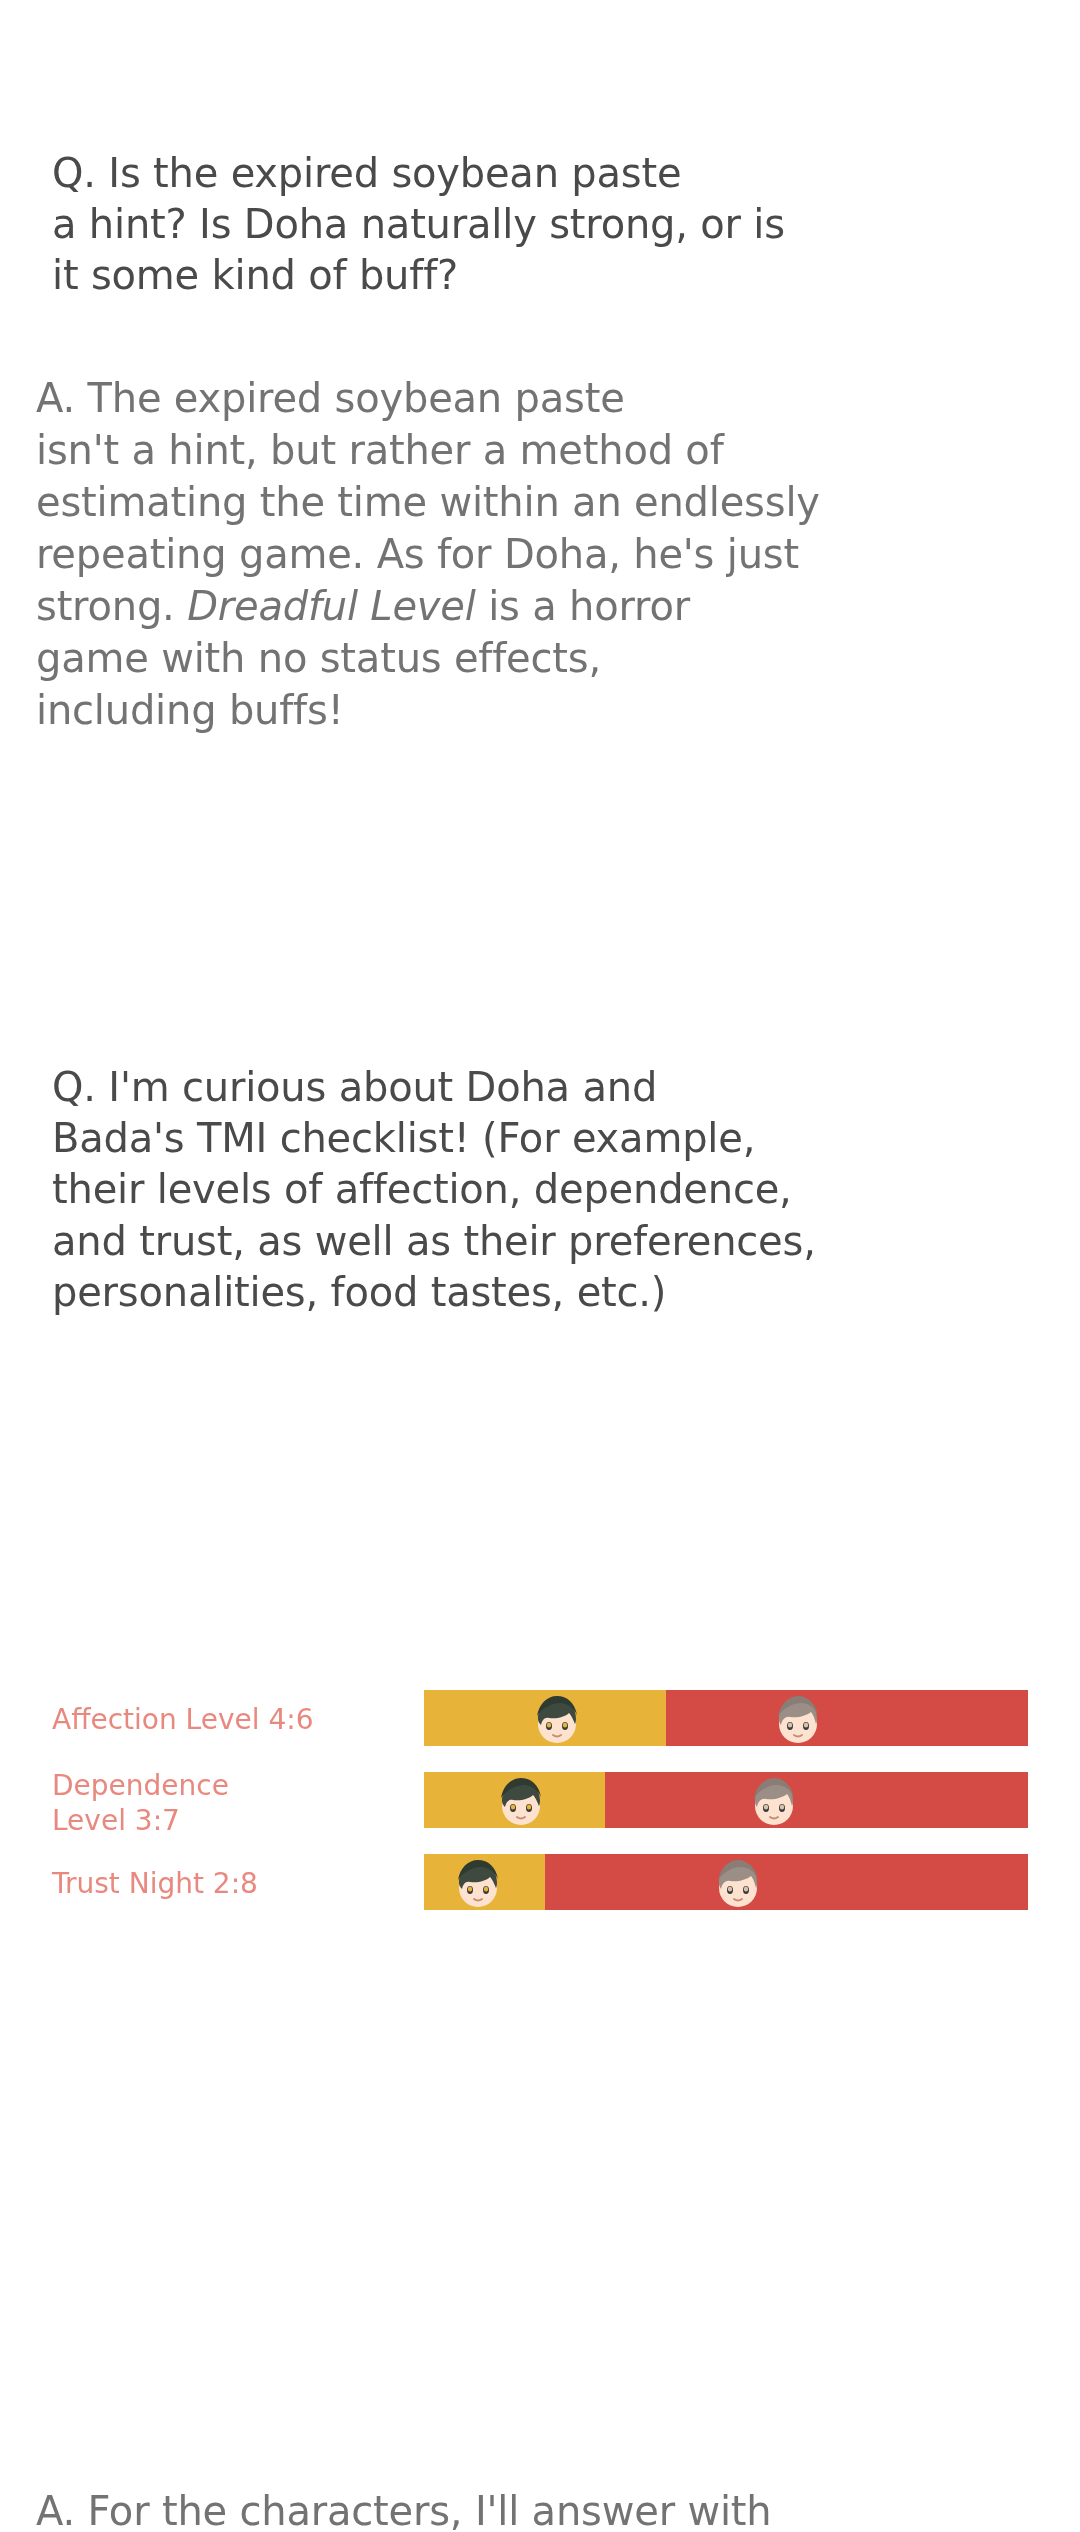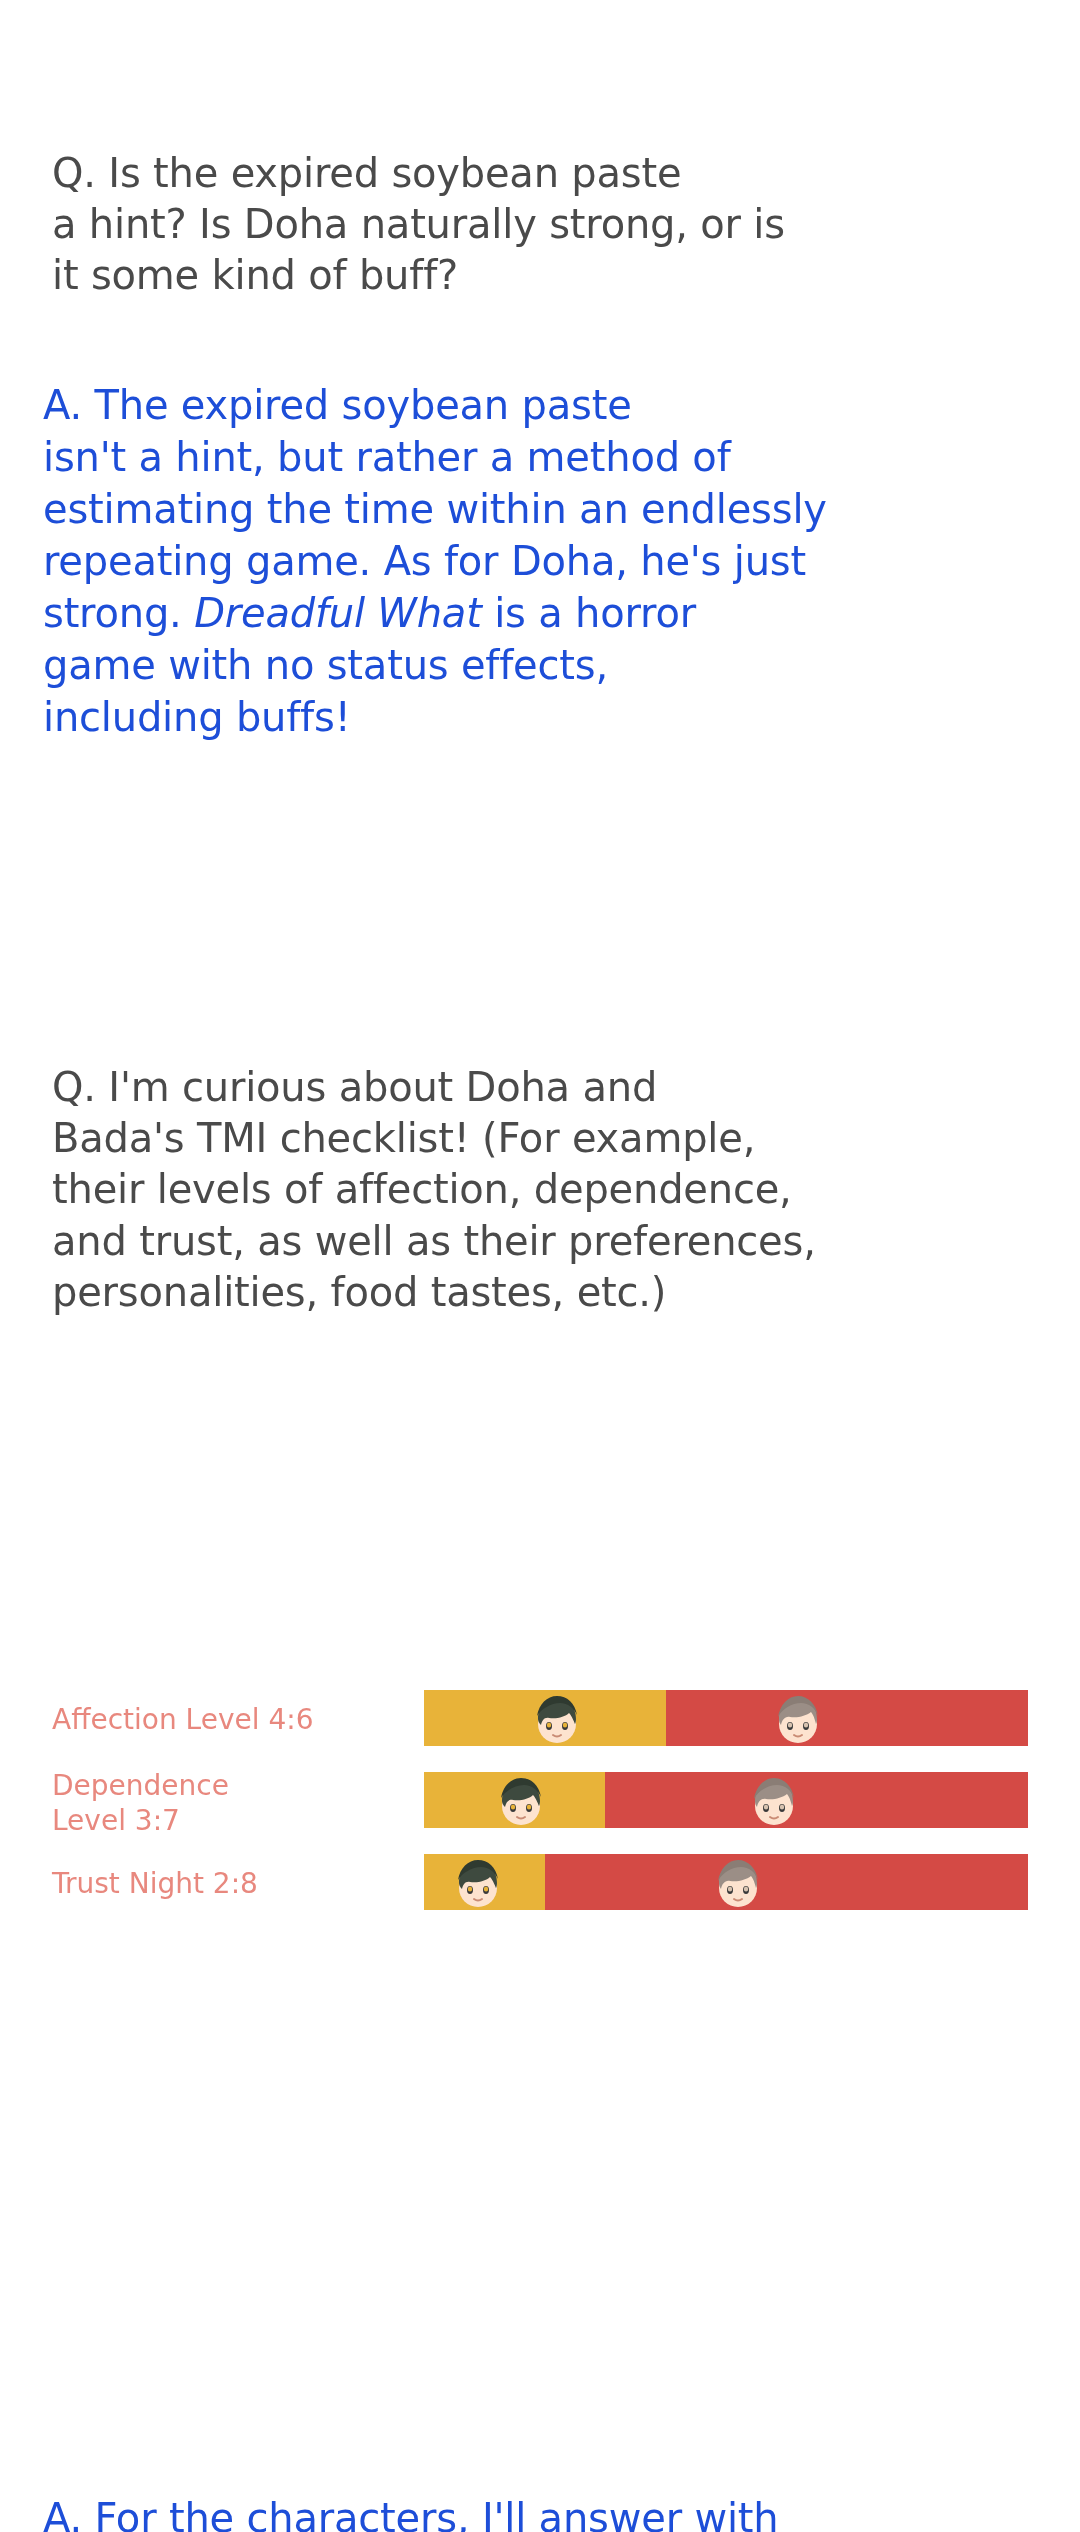--- a/index.html
+++ b/index.html
@@ -27,26 +27,26 @@
   .qa-question {
     color: #4a4a4a;
     font-size: 40px;
     line-height: 1.28;
     font-weight: 400;
     letter-spacing: -0.2px;
     margin: 0;
     white-space: pre-line;
   }
   .qa-answer {
-    color: #1d4ed8;
+    color: #737373;
     font-size: 40px;
     line-height: 1.30;
     font-weight: 400;
     letter-spacing: -0.2px;
-    margin: 7px;
+    margin: 0;
     white-space: pre-line;
   }
   .qa-answer .title-italic {
     font-style: italic;
   }
   #qa1-question { position: absolute; left: 52px; top: 148px; width: 980px; }
   #qa1-answer   { position: absolute; left: 36px; top: 372px; width: 1000px; }
   #qa2-question { position: absolute; left: 52px; top: 1062px; width: 990px; }
   #qa2-answer   { position: absolute; left: 36px; top: 1418px; width: 1010px; }
   #qa3-question { position: absolute; left: 52px; top: 2295px; width: 990px; }
@@ -116,21 +116,21 @@
 <div class="page">
 
   <p class="qa-question block" id="qa1-question">Q. Is the expired soybean paste
 a hint? Is Doha naturally strong, or is
 it some kind of buff?</p>
 
   <p class="qa-answer block" id="qa1-answer"><span>A. The expired soybean paste
 isn't a hint, but rather a method of
 estimating the time within an endlessly
 repeating game. As for Doha, he's just
-strong. </span><span class="title-italic">Dreadful What</span><span> is a horror
+strong. </span><span class="title-italic">Dreadful Level</span><span> is a horror
 game with no status effects,
 including buffs!</span></p>
 
   <p class="qa-question block" id="qa2-question">Q. I'm curious about Doha and
 Bada's TMI checklist! (For example,
 their levels of affection, dependence,
 and trust, as well as their preferences,
 personalities, food tastes, etc.)</p>
 
 

